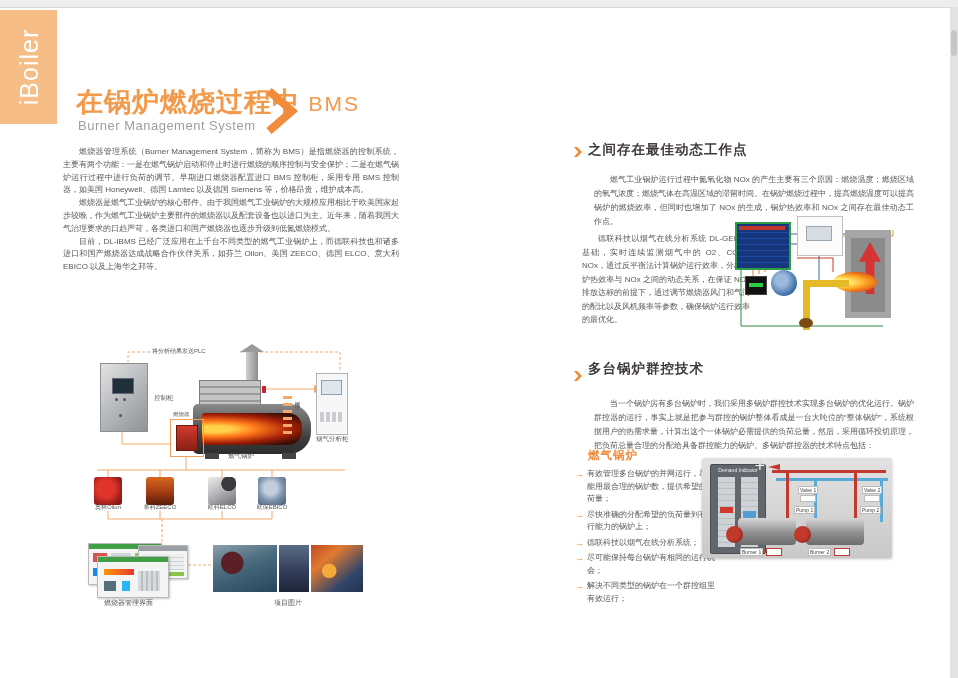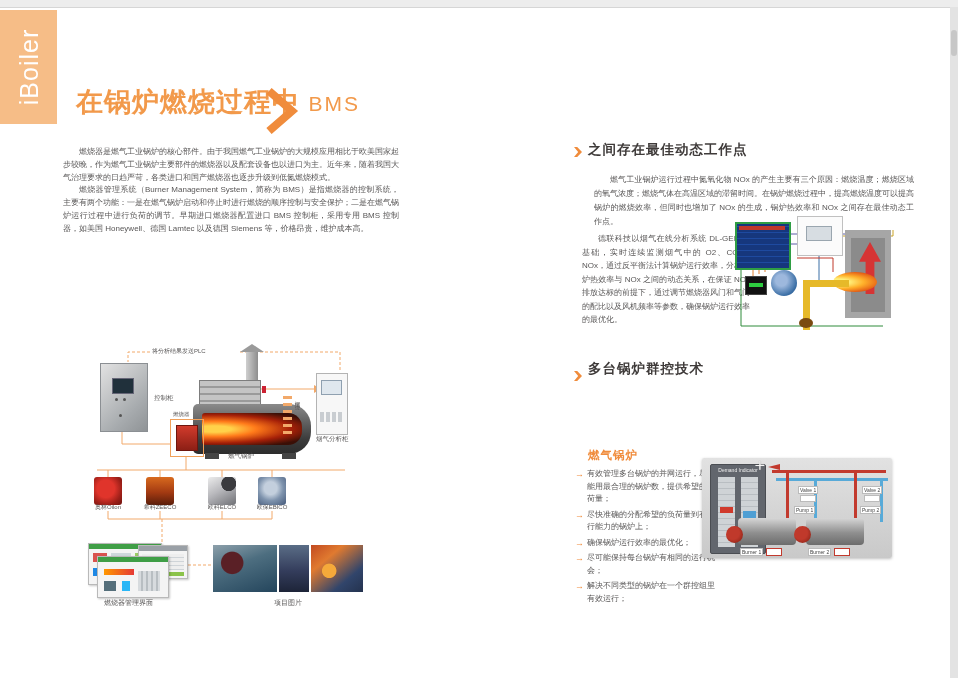--- a/index.html
+++ b/index.html
@@ -131,29 +131,31 @@
   <div class="scroll-thumb"></div>
 
   <div class="brand-block">
     <span class="brand-text">iBoiler</span>
   </div>
 
   <div class="title">
     <span>在锅炉燃烧过程中</span>
     <span class="suffix">BMS</span>
   </div>
+  <div class="subtitle">Burner Management System</div>
   <div class="hdr-chevron">
     <svg width="34" height="46">
         <polyline points="3,3 26,23 3,43" fill="none" stroke="#F08C3C" stroke-width="8"></polyline>
       </svg>
   </div>
 
   <div class="intro">
+    <p>燃烧器管理系统（Burner Management System，简称为 BMS）是指燃烧器的控制系统，主要有两个功能：一是在燃气锅炉启动和停止时进行燃烧的顺序控制与安全保护；二是在燃气锅炉运行过程中进行负荷的调节。早期进口燃烧器配置进口 BMS 控制柜，采用专用 BMS 控制器，如美国 Honeywell、德国 Lamtec 以及德国 Siemens 等，价格昂贵，维护成本高。</p>
     <p>燃烧器是燃气工业锅炉的核心部件。由于我国燃气工业锅炉的大规模应用相比于欧美国家起步较晚，作为燃气工业锅炉主要部件的燃烧器以及配套设备也以进口为主。近年来，随着我国大气治理要求的日趋严苛，各类进口和国产燃烧器也逐步升级到低氮燃烧模式。</p>
-    <p>燃烧器管理系统（Burner Management System，简称为 BMS）是指燃烧器的控制系统，主要有两个功能：一是在燃气锅炉启动和停止时进行燃烧的顺序控制与安全保护；二是在燃气锅炉运行过程中进行负荷的调节。早期进口燃烧器配置进口 BMS 控制柜，采用专用 BMS 控制器，如美国 Honeywell、德国 Lamtec 以及德国 Siemens 等，价格昂贵，维护成本高。</p>
+    <p>目前，DL-IBMS 已经广泛应用在上千台不同类型的燃气工业锅炉上，而德联科技也和诸多进口和国产燃烧器达成战略合作伙伴关系，如芬兰 Oilon、美国 ZEECO、德国 ELCO、意大利 EBICO 以及上海华之邦等。</p>
   </div>
 
   <svg class="overlay" width="958" height="678">
     <g stroke="#F2A96A" stroke-width="1" fill="none">
       <path d="M150 352 H128 V362" stroke-dasharray="3 2"></path>
       <path d="M240 352 H340 V372" stroke-dasharray="3 2"></path>
       <path d="M258 389 H314"></path>
       <path d="M122 430 V444 H170"></path>
       <path d="M186 456 V470"></path>
       <path d="M97 470 H345"></path>
@@ -264,34 +266,35 @@
     <div class="vfd">
         <div class="seg"></div>
       </div>
     <div class="pipe-h"></div>
     <div class="pipe-v"></div>
     <div class="pipe-valve"></div>
   </div>
 
   <div class="sec-marker" style="left:574px;top:371px;"></div>
   <div class="sec-title" style="left:588px;top:360px;">多台锅炉群控技术</div>
+  <p class="para" style="position:absolute;left:588px;top:391px;width:320px;">当一个锅炉房有多台锅炉时，我们采用多锅炉群控技术实现多台锅炉的优化运行。锅炉群控器的运行，事实上就是把参与群控的锅炉整体看成是一台大吨位的“整体锅炉”，系统根据用户的热需求量，计算出这个一体锅炉必需提供的负荷总量，然后，采用循环投切原理，把负荷总量合理的分配给具备群控能力的锅炉。多锅炉群控器的技术特点包括：</p>
   <div class="features-title" style="left:588px;top:448px;">燃气锅炉</div>
 
   <div class="bullets">
     <div class="bullet">
       <span class="arrow">→</span>
       <span class="btxt">有效管理多台锅炉的并网运行，尽可能用最合理的锅炉数，提供希望的负荷量；</span>
       </div>
     <div class="bullet">
       <span class="arrow">→</span>
       <span class="btxt">尽快准确的分配希望的负荷量到有运行能力的锅炉上；</span>
       </div>
     <div class="bullet">
       <span class="arrow">→</span>
-      <span class="btxt">确保锅炉运行效率的最优化；</span>
+      <span class="btxt">德联科技以烟气在线分析系统；</span>
       </div>
     <div class="bullet">
       <span class="arrow">→</span>
       <span class="btxt">尽可能保持每台锅炉有相同的运行机会；</span>
       </div>
     <div class="bullet">
       <span class="arrow">→</span>
       <span class="btxt">解决不同类型的锅炉在一个群控组里有效运行；</span>
       </div>
   </div>

